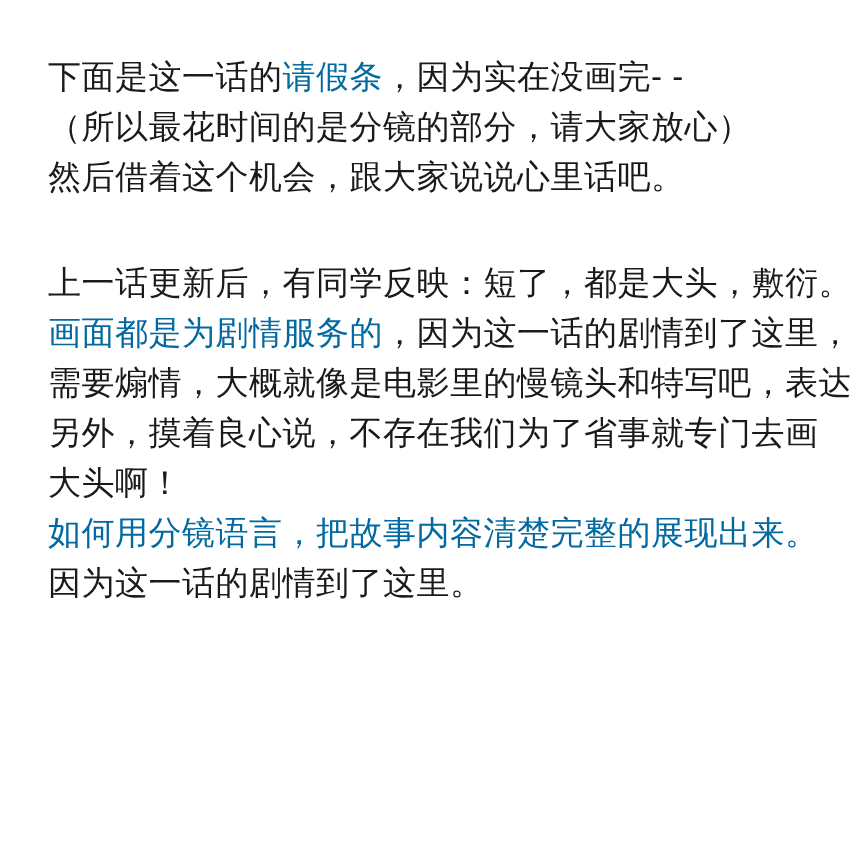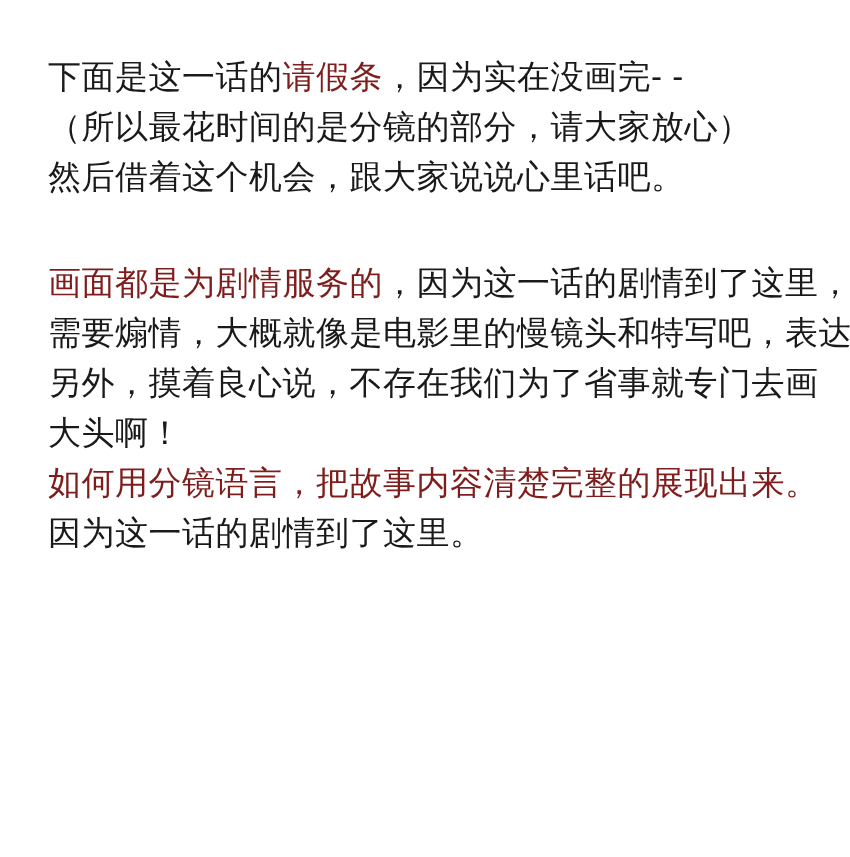--- a/index.html
+++ b/index.html
@@ -24,38 +24,39 @@
     margin: 0;
   }
   .line {
     font-size: 33px;
     line-height: 50px;
     color: #1a1a1a;
     letter-spacing: 0.5px;
     white-space: nowrap;
   }
   .red {
-    color: #7f1d1d;
+    color: #0369a1;
   }
   .block-spacer {
     height: 56px;
   }
 </style>
 </head>
 <body>
 
 <div class="page">
   <div id="content-root">
       <div class="para">
         <div class="line"><span class="">下面是这一话的</span><span class="red">请假条</span><span class="">，因为实在没画完- -</span></div>
         <div class="line"><span class="">（所以最花时间的是分镜的部分，请大家放心）</span></div>
         <div class="line"><span class="">然后借着这个机会，跟大家说说心里话吧。</span></div>
       </div>
       <div class="block-spacer"></div>
       <div class="para">
+        <div class="line"><span class="">上一话更新后，有同学反映：短了，都是大头，敷衍。</span></div>
         <div class="line"><span class="red">画面都是为剧情服务的</span><span class="">，因为这一话的剧情到了这里，</span></div>
         <div class="line"><span class="">需要煽情，大概就像是电影里的慢镜头和特写吧，表达</span></div>
         <div class="line"><span class="">另外，摸着良心说，不存在我们为了省事就专门去画</span></div>
         <div class="line"><span class="">大头啊！</span></div>
         <div class="line"><span class="red">如何用分镜语言，把故事内容清楚完整的展现出来。</span></div>
         <div class="line"><span class="">因为这一话的剧情到了这里。</span></div>
       </div>
     </div>
 </div>
 

